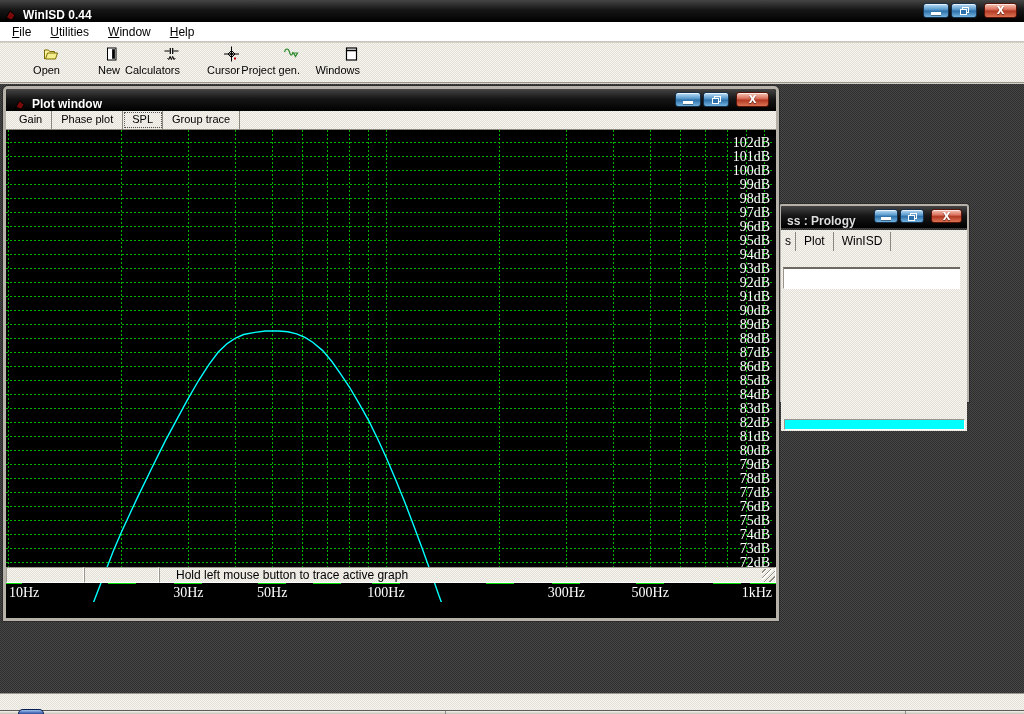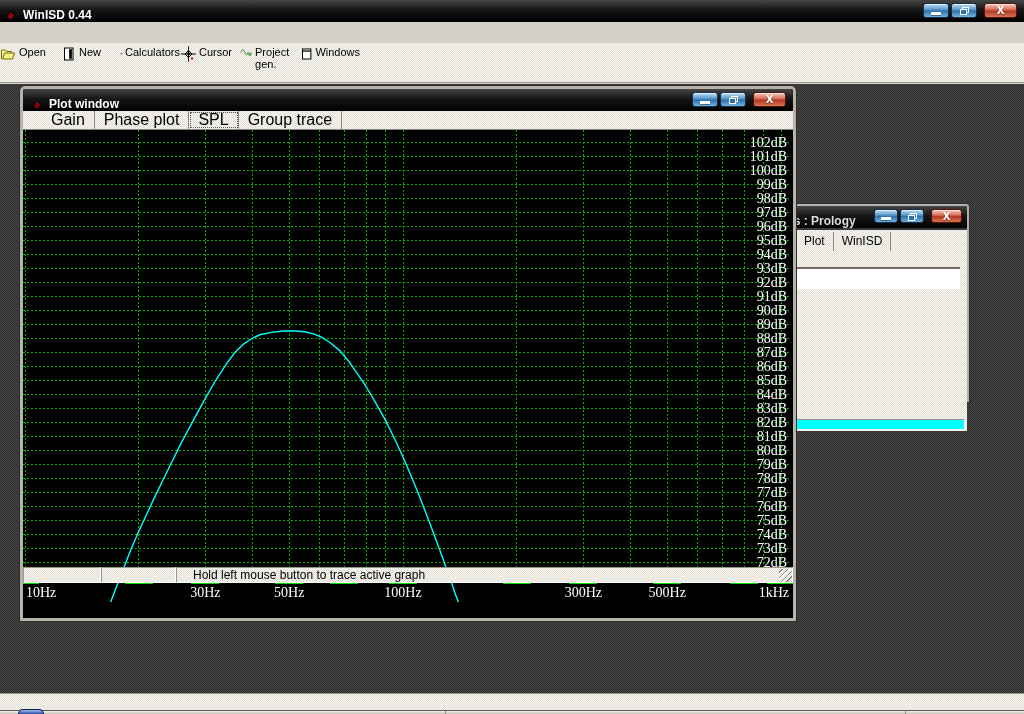--- a/index.html
+++ b/index.html
@@ -29,30 +29,30 @@
   .g-x{font:bold 10px/13px "DejaVu Sans",sans-serif;text-shadow:0 1px 1px rgba(0,0,0,.5)}
 
   
   #main-titlebar{position:absolute;left:0;top:0;width:1024px;border-radius:0}
   #menubar{position:absolute;left:0;top:22px;width:1024px;height:20px;background:#fff;
            border-bottom:1px solid #c9c5bd;display:flex;align-items:center;padding-left:4px;font-size:12px;color:#000}
   .menu-item{padding:2px 8px;margin-right:3px}
   u{text-decoration:underline}
   #toolbar{position:absolute;left:0;top:43px;width:1024px;height:40px;border-bottom:1px solid #9a968e;
            display:flex;align-items:flex-start;padding-left:0}
-  .tbtn{width:60px;height:38px;display:flex;flex-direction:row;align-items:flex-start;padding-top:3px;
+  .tbtn{width:60px;height:38px;display:flex;flex-direction:column;align-items:flex-end;padding-top:3px;
         font-size:11px;color:#000;gap:2px}
   .tbtn svg{width:17px;height:16px}
 
   #mdi{position:absolute;left:0;top:84px;width:1024px;height:609px}
 
   
-  #plot-window{position:absolute;left:20px;top:2px;width:776px;height:535px;
+  #plot-window{position:absolute;left:3px;top:2px;width:776px;height:535px;
                border:3px solid #b6b2aa;border-radius:5px 5px 0 0;box-shadow:0 0 0 1px #2d2d2d;background:#000}
-  #plot-tabs{height:19px;display:flex;align-items:center;padding-left:19px;font-size:16px;color:#000;
+  #plot-tabs{height:19px;display:flex;align-items:center;padding-left:4px;font-size:11px;color:#000;
              border-bottom:1px solid #8c887e}
   .ptab{padding:1px 9px 2px;border-right:1px solid #8c887e;line-height:15px;white-space:nowrap}
   .ptab.active{outline:1px dotted #555;outline-offset:-2px}
   #plot-area{position:relative;width:770px;height:437px;background:#000}
   #plot-status{height:16px;display:flex;font-size:12px;color:#000;position:relative}
   .sbp{border:1px solid;border-color:#9a968e #fff #fff #9a968e;height:16px}
   .sbp1{width:78px}.sbp2{width:75px}
   .sbp3{flex:1;padding:0 16px;line-height:14px;white-space:nowrap;overflow:hidden}
   #grip{position:absolute;right:1px;bottom:1px;width:13px;height:13px;
         background:repeating-linear-gradient(135deg,transparent 0 2px,#8c887e 2px 3px,#fff 3px 4px)}
@@ -94,20 +94,26 @@
       <path d="M1 12 L4 9" stroke="#000" stroke-width="2"></path>
     </svg>
     <span class="ttext">WinISD 0.44</span>
     <div class="win-ctrls">
       <div class="wbtn"><span class="g-min"></span></div>
       <div class="wbtn"><span class="g-restore"><i></i><i></i></span></div>
       <div class="wbtn close"><span class="g-x">X</span></div>
     </div>
   </div>
 
+  <div id="menubar">
+    <span class="menu-item"><u>F</u>ile</span>
+    <span class="menu-item"><u>U</u>tilities</span>
+    <span class="menu-item"><u>W</u>indow</span>
+    <span class="menu-item"><u>H</u>elp</span>
+  </div>
 
   <div id="toolbar" class="checker-light">
     <div class="tbtn">
       <svg viewBox="0 0 16 16">
         <path d="M1 13 L1 4 L5 4 L6.2 5.5 L11 5.5 L11 7" fill="#fdf6a0" stroke="#7a6a00" stroke-width="1"></path>
         <path d="M2 13 L4 7 L14 7 L12 13 Z" fill="#f4ee8c" stroke="#7a6a00" stroke-width="1"></path>
       </svg>
       <span>Open</span>
     </div>
     <div class="tbtn">

